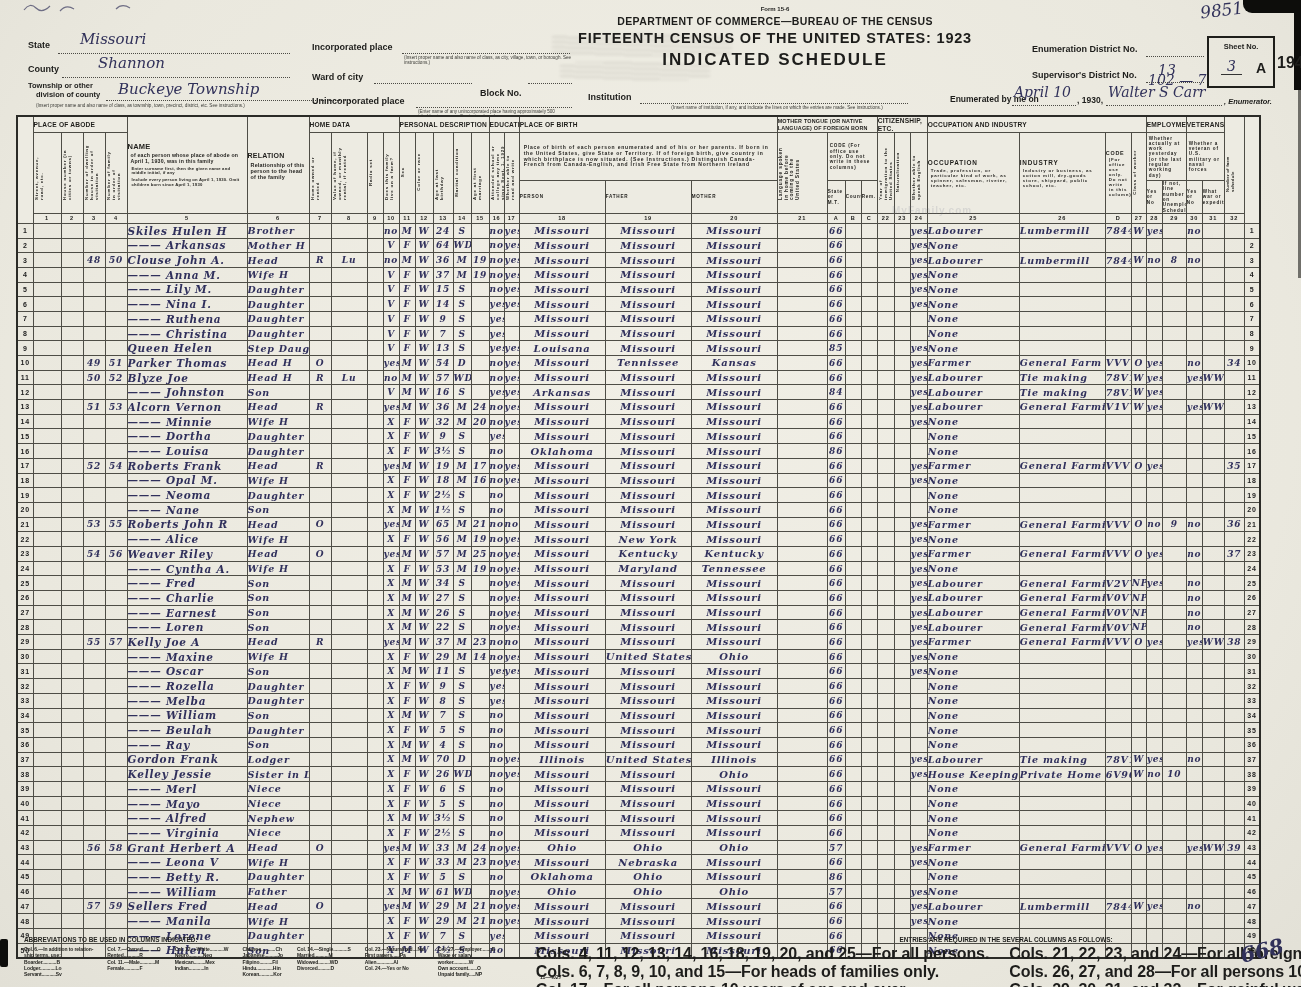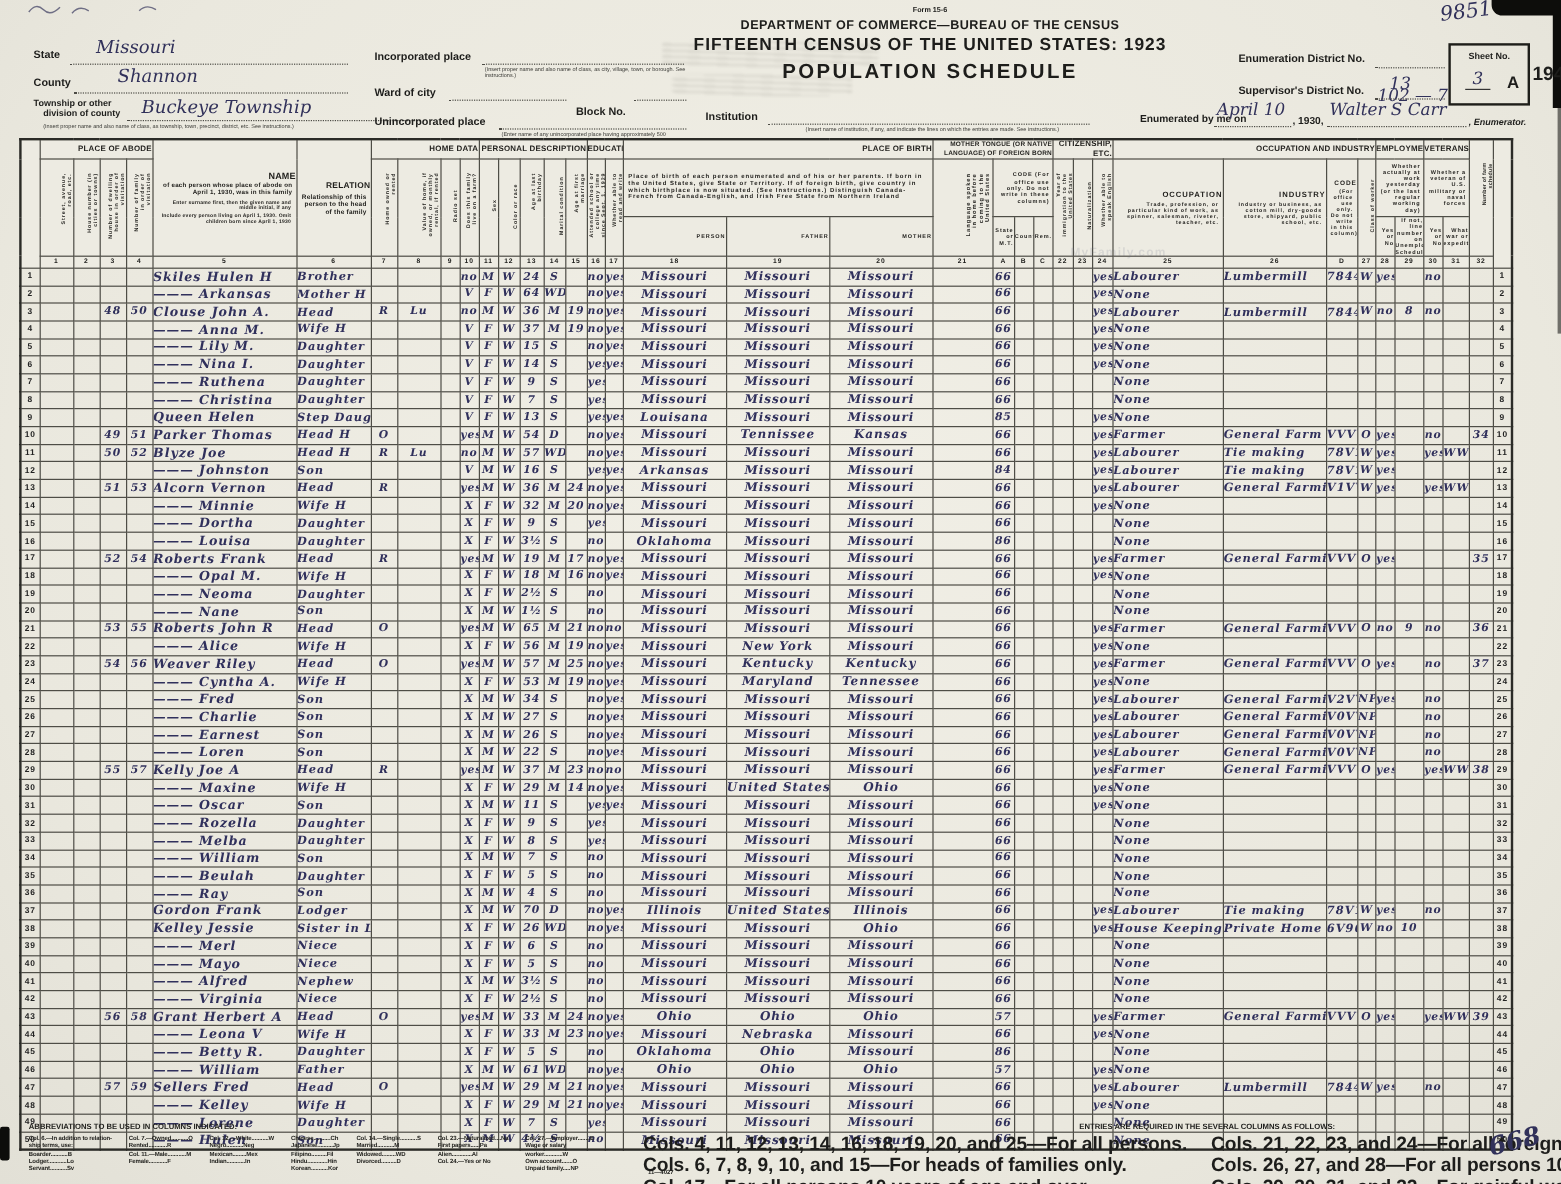--- a/index.html
+++ b/index.html
@@ -15,21 +15,21 @@
   .lbl{font-size:9px;font-weight:bold;}
   .title-block{left:505px;top:6px;width:540px;text-align:center;}
   .form-no{font-size:6px;font-weight:bold;}
   .dept{font-size:10.5px;font-weight:bold;letter-spacing:.4px;margin-top:3px;}
   .census{font-size:14.5px;font-weight:bold;letter-spacing:.8px;margin-top:3px;}
   .sched{font-size:17px;font-weight:bold;letter-spacing:2px;margin-top:4px;}
   
   table.census{position:absolute;left:16px;top:112px;border-collapse:collapse;table-layout:fixed;
                width:1245px;border:2px solid #2b2b27;}
   table.census th, table.census td{border:1px solid #4e4d46;padding:0;overflow:hidden;vertical-align:middle;}
-  thead th{font-size:6px;font-weight:bold;line-height:1.15;color:#201f1c;background:#edebe2;text-align:right;}
+  thead th{font-size:6px;font-weight:bold;line-height:1.15;color:#201f1c;background:#edebe2;text-align:left;}
   tr.hr1 th{height:13px;font-size:6.6px;letter-spacing:.2px;}
   tr.hr1 th.small-title{font-size:5.4px;}
   tr.hr2 th{height:45px;}
   tr.hr3 th{height:16px;font-size:4.6px;}
   tr.hr4 td{height:9px;font-size:5.6px;font-weight:bold;text-align:center;background:#edebe2;}
   .vt{writing-mode:vertical-rl;transform:rotate(180deg);font-size:4.4px;line-height:1.15;
       display:inline-block;max-height:56px;font-weight:bold;}
   .name-head .t1{font-size:7.5px;font-weight:bold;display:block;margin-top:1px;}
   .name-head .t2{font-size:5.2px;font-weight:bold;display:block;margin-top:1px;padding:0 3px;}
   .name-head .t3{font-size:4.2px;display:block;margin-top:2px;padding:0 4px;}
@@ -86,21 +86,21 @@
   <svg class="abs" style="left:20px;top:0;" width="120" height="16" viewBox="0 0 120 16">
     <path d="M4 10 Q10 2 16 8 T30 6 M40 11 Q46 4 54 9 M96 9 Q102 3 110 8" stroke="#3b3b60" stroke-width="1.2" fill="none" opacity=".7"></path>
   </svg>
 
   <div class="watermark" style="left:892px;top:205px;">MyFamily.com</div>
 
   <div class="abs title-block">
     <div class="form-no">Form 15-6</div>
     <div class="dept">DEPARTMENT OF COMMERCE—BUREAU OF THE CENSUS</div>
     <div class="census">FIFTEENTH CENSUS OF THE UNITED STATES:  1923</div>
-    <div class="sched">POPULATION SCHEDULE</div>
+    <div class="sched">INDICATED SCHEDULE</div>
   </div>
 
   <div class="abs lbl" style="left:28px;top:40px;">State</div>
   <div class="line" style="left:58px;top:52px;width:232px;"></div>
   <div class="abs hw hv" style="left:80px;top:30px;">Missouri</div>
 
   <div class="abs lbl" style="left:28px;top:64px;">County</div>
   <div class="line" style="left:62px;top:76px;width:228px;"></div>
   <div class="abs hw hv" style="left:98px;top:54px;">Shannon</div>
 
@@ -2188,21 +2188,21 @@
           <td class="dc "></td>
           <td class="dc "></td>
           <td class="ln">47</td>
         </tr>
         <tr>
           <td class="ln">48</td>
           <td class="dc "></td>
           <td class="dc "></td>
           <td class="dc "></td>
           <td class="dc "></td>
-          <td class="dc c-name">———  Kelley</td>
+          <td class="dc c-name">———  Manila</td>
           <td class="dc c-rel">Wife H</td>
           <td class="dc "></td>
           <td class="dc "></td>
           <td class="dc "></td>
           <td class="dc ">X</td>
           <td class="dc ">F</td>
           <td class="dc ">W</td>
           <td class="dc ">29</td>
           <td class="dc ">M</td>
           <td class="dc ">21</td>

